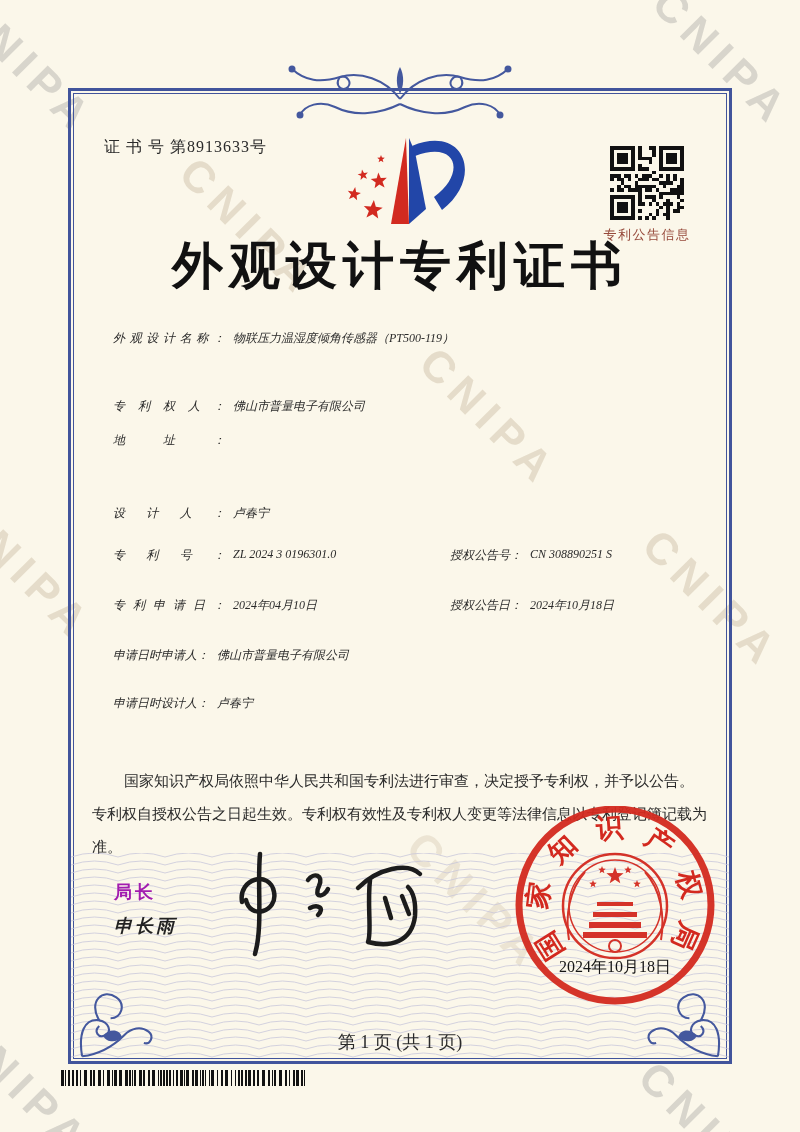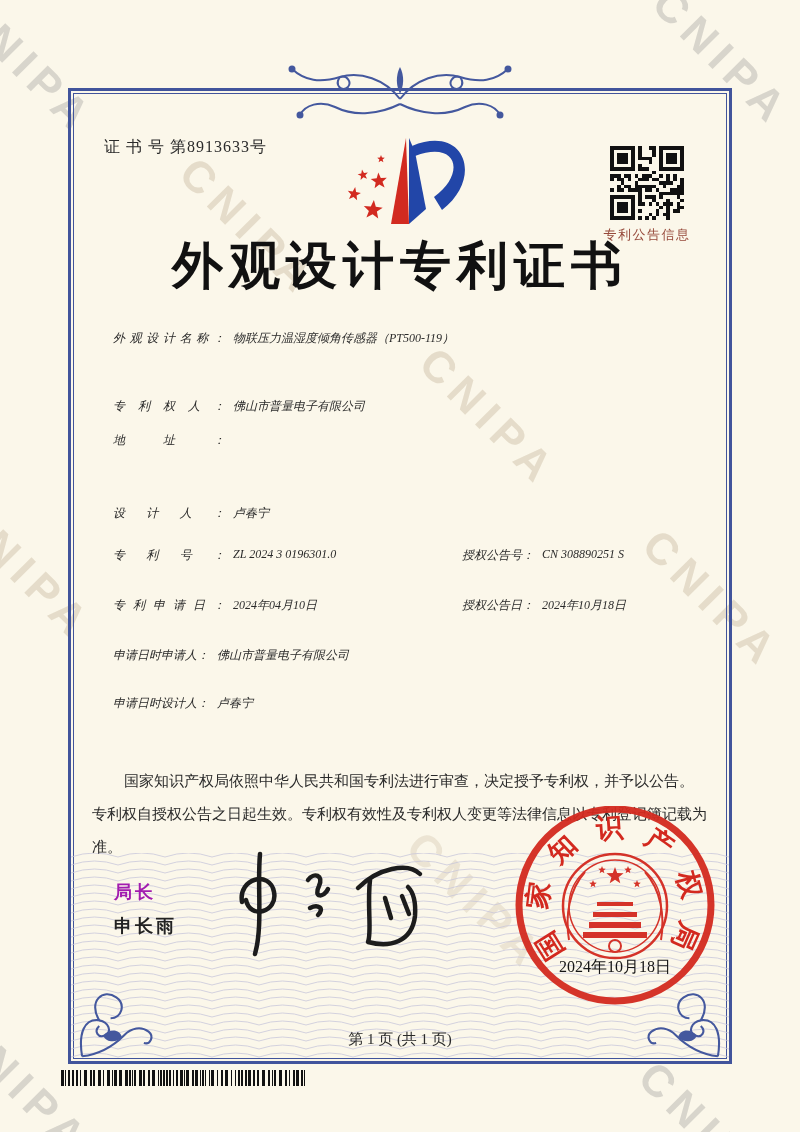--- a/index.html
+++ b/index.html
@@ -27,45 +27,45 @@
   
   .cert-no{position:absolute;left:104px;top:137px;font-size:16px;letter-spacing:1px;z-index:2;}
   .logo{position:absolute;left:330px;top:126px;z-index:2;}
   .qr{position:absolute;left:610px;top:146px;z-index:2;}
   .qr-caption{position:absolute;left:596px;top:226px;width:102px;text-align:center;
               font-size:13px;letter-spacing:1.5px;color:#96493a;z-index:2;}
   .title{position:absolute;left:0;top:232px;width:800px;text-align:center;font-size:51px;
          font-weight:700;letter-spacing:6px;color:#111;z-index:2;}
   
   .frow{position:absolute;left:113px;display:flex;font-size:12px;z-index:2;font-style:italic;}
-  .frow.r{left:450px;margin-left:12px;}
+  .frow.r{left:450px;}
   .flabel{display:inline-block;width:112px;flex:none;text-align:justify;text-align-last:justify;}
   .flabel.nat{width:auto;text-align-last:auto;}
   .fval{margin-left:8px;}
   .fval.wrap{width:412px;line-height:30px;}
   .row-name{top:330px;} .row-patentee{top:398px;} .row-address{top:432px;gap:42px;}
   .row-designer{top:505px;justify-content:space-between;} .row-patno{top:547px;} .row-grantno{top:547px;}
   .row-filing{top:597px;} .row-grantdate{top:597px;}
   .row-app2{top:647px;} .row-des2{top:695px;}
   
   .body-par{position:absolute;left:92px;top:765px;width:618px;font-size:15px;line-height:33px;z-index:2;}
   .body-par .l1{padding-left:32px;}
   
   .sig-title{position:absolute;left:114px;top:880px;font-family:"Liberation Sans",sans-serif;
              font-weight:600;font-size:18px;letter-spacing:3px;color:#a21caf;z-index:2;}
   .sig-name{position:absolute;left:114px;top:914px;font-family:"Liberation Sans",sans-serif;
-            font-weight:600;font-size:18px;letter-spacing:3px;color:#222;z-index:2;}
+            font-weight:600;font-size:18px;letter-spacing:3px;color:#222;z-index:2;font-style:italic;}
   .sig-hand{position:absolute;left:212px;top:846px;z-index:2;}
   
   .seal{position:absolute;left:505px;top:806px;z-index:4;}
   .seal-char{font-size:27px;fill:#d3291f;font-weight:bold;text-anchor:middle;
              dominant-baseline:central;font-family:"Liberation Serif",serif;}
   .seal-date{font-size:16px;fill:#151515;text-anchor:middle;font-family:"Liberation Serif",serif;}
   
-  .footer{position:absolute;left:68px;top:1030px;width:664px;text-align:center;font-size:15px;z-index:2;}
+  .footer{position:absolute;left:68px;top:1030px;width:664px;text-align:center;font-size:18px;z-index:2;}
   .barcode{position:absolute;left:61px;top:1070px;z-index:2;}
 </style>
 </head>
 <body>
 
 <div class="page">
 
   <div class="wm wm-grey wm1">CNIPA</div>
   <div class="wm wm-grey wm2">CNIPA</div>
   <div class="wm wm-tan wm3">CNIPA</div>

